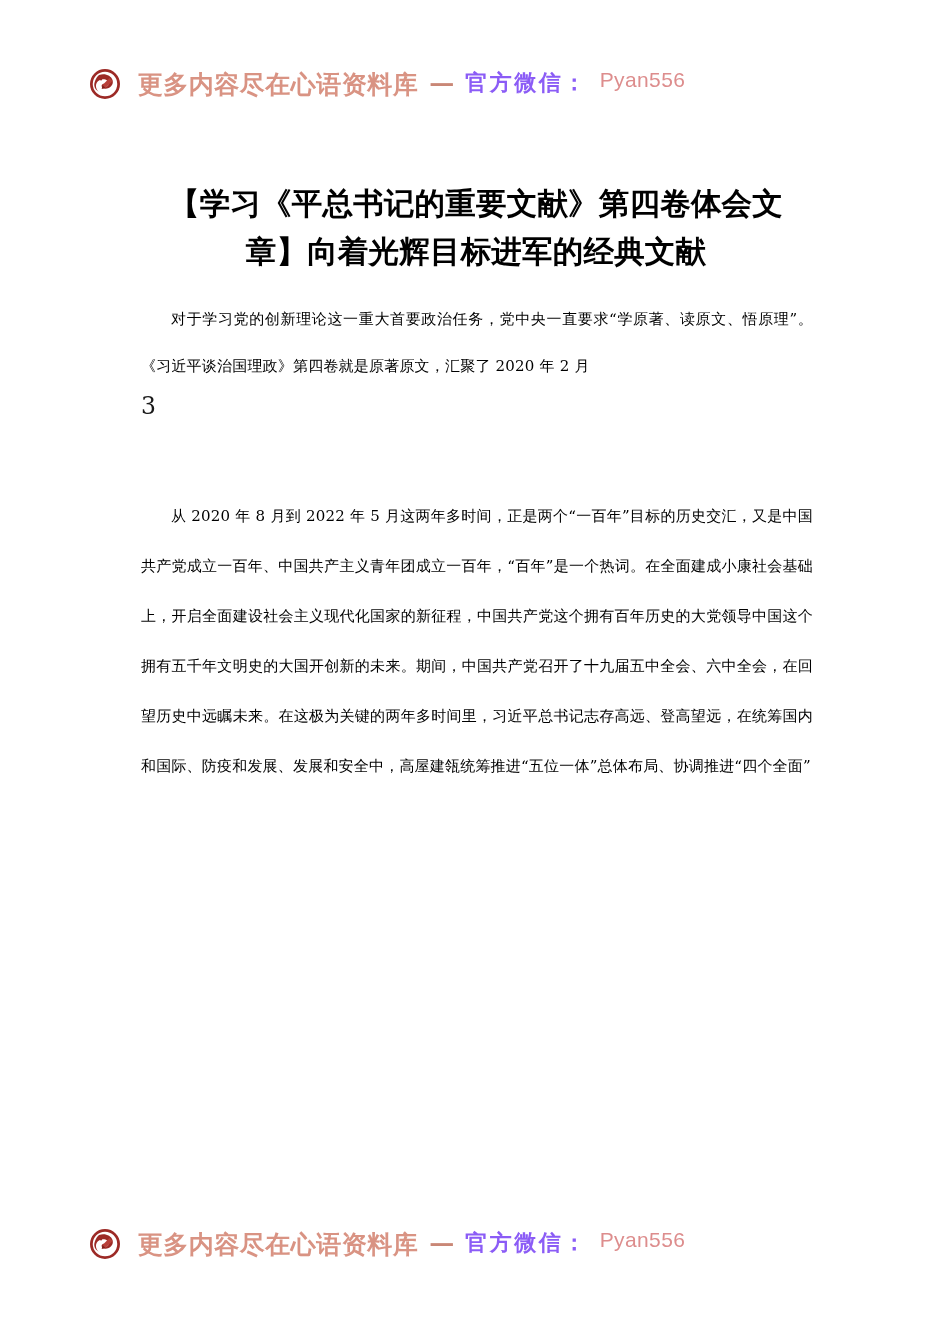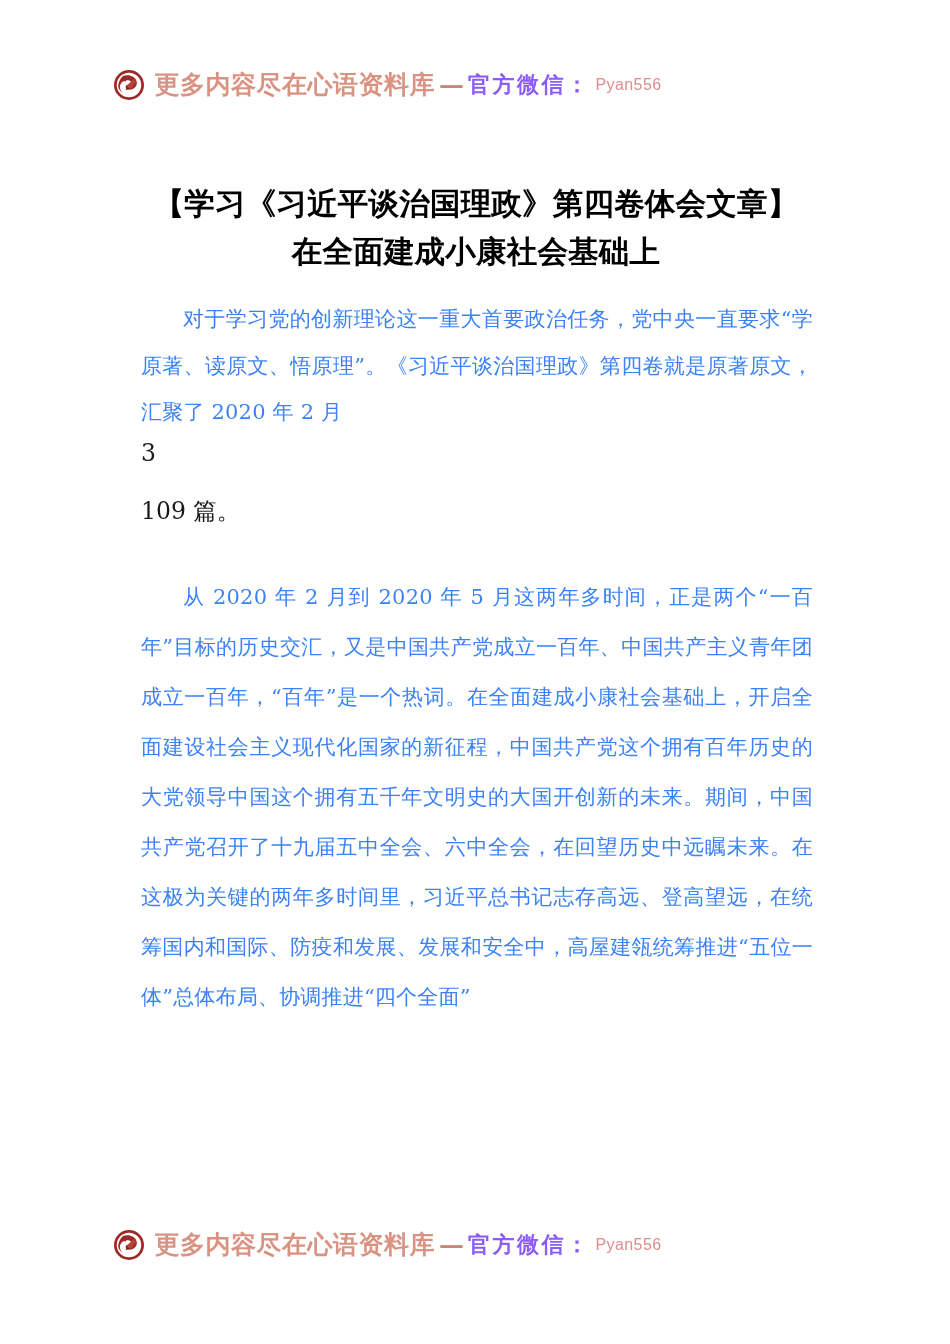--- a/index.html
+++ b/index.html
@@ -24,23 +24,22 @@
     box-sizing: border-box;
     background: #ffffff;
   }
 
   
   .banner {
     position: absolute;
     left: 0;
     width: 774px;
     display: flex;
-    align-items: center;
     justify-content: center;
-    gap: 3px;
+    gap: 10px;
     white-space: nowrap;
     user-select: none;
   }
   .banner-header { top: 68px; }
   .banner-footer { top: 1228px; }
 
   .banner-logo {
     width: 32px;
     height: 32px;
     margin-right: 7px;
@@ -64,21 +63,21 @@
   }
   .banner-text-b {
     font-family: "DejaVu Serif", "Liberation Serif", serif;
     font-size: 22px;
     font-weight: 700;
     letter-spacing: 2.5px;
     color: #8b5cf6;
   }
   .banner-text-c {
     font-family: "Liberation Sans", "DejaVu Sans", sans-serif;
-    font-size: 16px;
+    font-size: 21px;
     font-weight: 400;
     letter-spacing: 0.4px;
     color: #dd8d8d;
     margin-left: 2px;
   }
 
   
   .doc-title {
     position: absolute;
     top: 160px;
@@ -96,22 +95,22 @@
   
   .body-area {
     position: absolute;
     top: 296px;
     left: 141px;
     width: 672px;
   }
 
   .para {
     font-family: "DejaVu Serif", "Liberation Serif", serif;
-    font-size: 21px;
-    color: #3b82f6;
+    font-size: 15px;
+    color: #000000;
     text-align: justify;
     text-justify: inter-ideograph;
     margin: 0;
   }
 
   
   .para-lead {
     line-height: 46.5px;
     text-indent: 2em;
     letter-spacing: 0.2px;
@@ -154,38 +153,37 @@
       <path d="M41 20l6 6-14 14-7.5 1.5L27 34z" fill="#b8403a"></path>
       <path d="M25.6 41.5l7.4-1.5-6-6z" fill="#7d1f1c"></path>
       <circle cx="24" cy="23" r="2.2" fill="#9c2a26"></circle>
     </svg>
     <span class="banner-text-a">更多内容尽在心语资料库</span>
     <span class="banner-dash">—</span>
     <span class="banner-text-b">官方微信：</span>
     <span class="banner-text-c">Pyan556</span>
   </div>
 
-  <h1 class="doc-title">【学习《习近平谈治国理政》第四卷体会文章】在全面建成小康社会基础上</h1>
+  <h1 class="doc-title">【学习《平总书记的重要文献》第四卷体会文章】向着光辉目标进军的经典文献</h1>
 
   <div class="body-area">
 
     <p class="para para-lead">对于学习党的创新理论这一重大首要政治任务，党中央一直要求“学原著、读原文、悟原理”。《习近平谈治国理政》第四卷就是原著原文，汇聚了 2020 年 2 月</p>
 
     <p class="frag">3</p>
 
     <div class="spacer-sm"></div>
 
 
     <div class="spacer-md"></div>
 
-    <p class="frag">109 篇。</p>
 
     <div class="spacer-lg"></div>
 
-    <p class="para para-main">从 2020 年 2 月到 2020 年 5 月这两年多时间，正是两个“一百年”目标的历史交汇，又是中国共产党成立一百年、中国共产主义青年团成立一百年，“百年”是一个热词。在全面建成小康社会基础上，开启全面建设社会主义现代化国家的新征程，中国共产党这个拥有百年历史的大党领导中国这个拥有五千年文明史的大国开创新的未来。期间，中国共产党召开了十九届五中全会、六中全会，在回望历史中远瞩未来。在这极为关键的两年多时间里，习近平总书记志存高远、登高望远，在统筹国内和国际、防疫和发展、发展和安全中，高屋建瓴统筹推进“五位一体”总体布局、协调推进“四个全面”</p>
+    <p class="para para-main">从 2020 年 8 月到 2022 年 5 月这两年多时间，正是两个“一百年”目标的历史交汇，又是中国共产党成立一百年、中国共产主义青年团成立一百年，“百年”是一个热词。在全面建成小康社会基础上，开启全面建设社会主义现代化国家的新征程，中国共产党这个拥有百年历史的大党领导中国这个拥有五千年文明史的大国开创新的未来。期间，中国共产党召开了十九届五中全会、六中全会，在回望历史中远瞩未来。在这极为关键的两年多时间里，习近平总书记志存高远、登高望远，在统筹国内和国际、防疫和发展、发展和安全中，高屋建瓴统筹推进“五位一体”总体布局、协调推进“四个全面”</p>
 
   </div>
 
   <div class="banner banner-footer">
     <svg class="banner-logo" viewBox="0 0 64 64" aria-hidden="true">
       <circle cx="32" cy="32" r="30" fill="#ffffff"></circle>
       <path d="M32 2a30 30 0 1 0 0 60 30 30 0 0 0 0-60zm0 5.5A24.5 24.5 0 1 1 7.5 32 24.5 24.5 0 0 1 32 7.5z" fill="#9c2a26"></path>
       <path d="M20 14c12-4 24 1 27 10 2.5 7.5-2 14-9 16.5-5 1.8-10 .5-12-2.5-1.6-2.4-.7-5.4 2-6.2 2.3-.7 4.4.6 4.9 2.6.4 1.6-.4 3-1.8 3.5 3.2.6 6.6-1.1 7.8-4.2 1.6-4.1-1-8.8-6-10.6-6.4-2.3-14 .3-17.4 6.2C12.4 35.3 14 43 20 47.6c-7.6-3.4-11.4-11.6-8.6-19.4C13.4 21.6 16.6 16.8 20 14z" fill="#9c2a26"></path>
       <path d="M41 20l6 6-14 14-7.5 1.5L27 34z" fill="#b8403a"></path>
       <path d="M25.6 41.5l7.4-1.5-6-6z" fill="#7d1f1c"></path>

